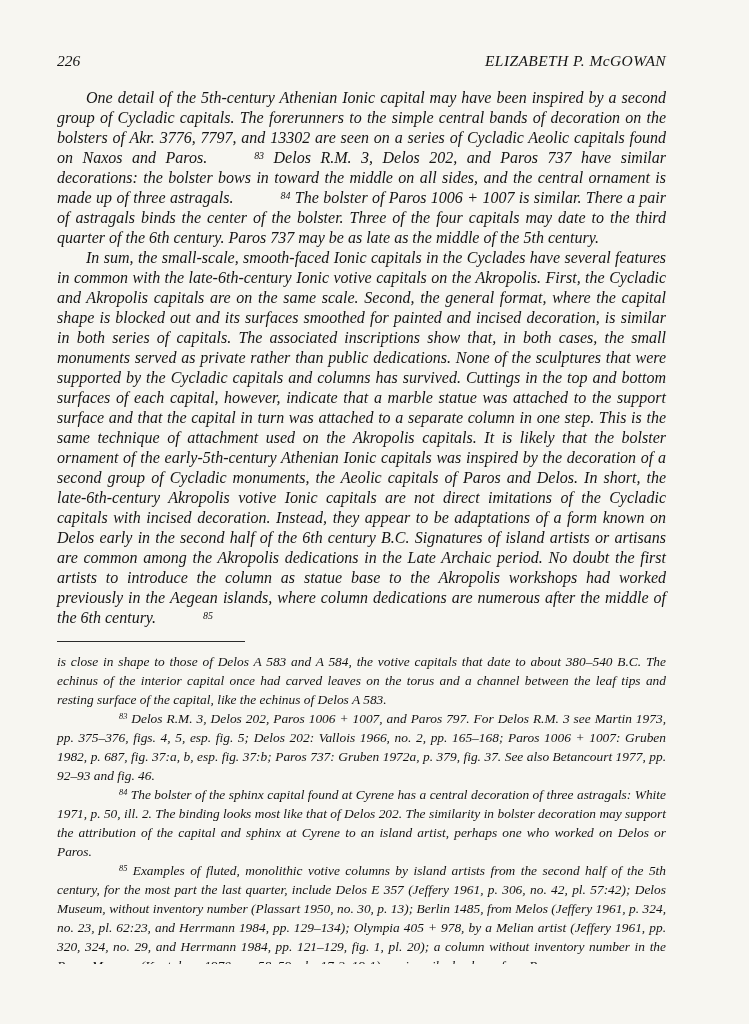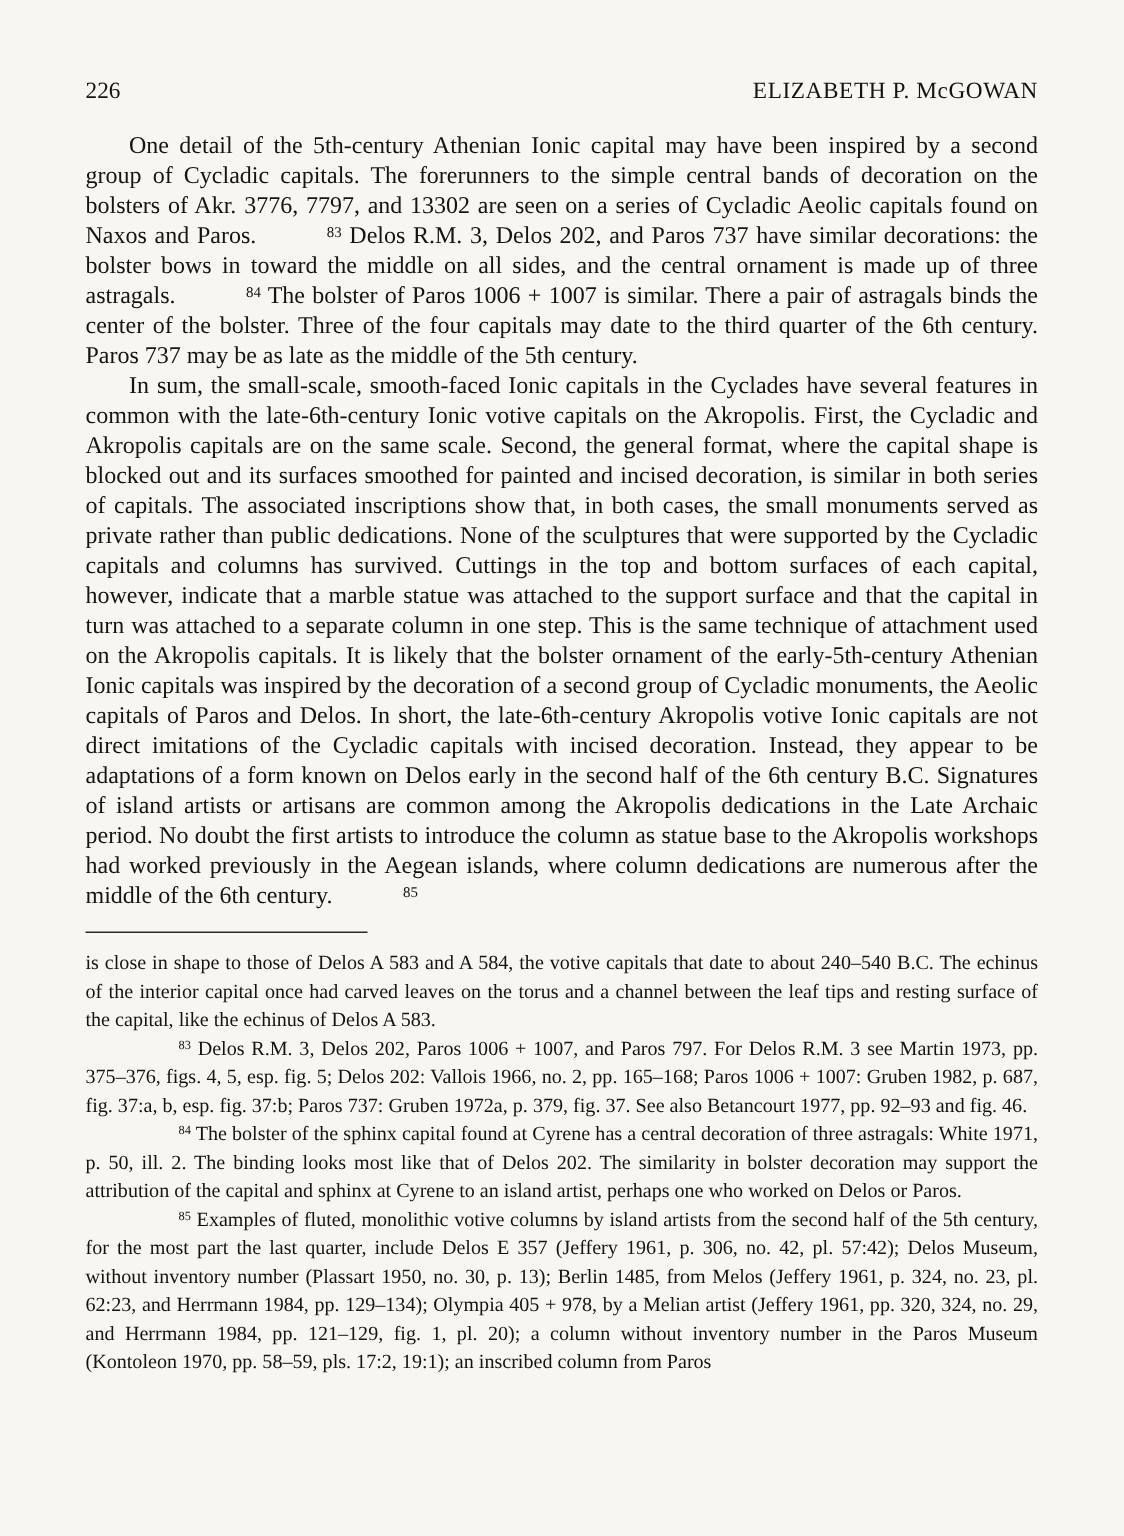--- a/index.html
+++ b/index.html
@@ -11,22 +11,23 @@
     height: 1024px;
     background: #f7f6f1;
     font-family: "Liberation Serif", "DejaVu Serif", serif;
     color: #141414;
     overflow: hidden;
   }
   .page {
     box-sizing: border-box;
     width: 749px;
     height: 964px;
-    padding: 52px 57px 0 57px;
+    padding: 52px 83px 0 57px;
     overflow: hidden;
+    font-style: italic;
   }
   .page-header {
     position: relative;
     height: 20px;
     margin-bottom: 16px;
     font-size: 15.5px;
   }
   .page-number {
     position: absolute;
     left: 0;
@@ -81,18 +82,18 @@
   </header>
 
   <main class="body-text">
       <p>One detail of the 5th-century Athenian Ionic capital may have been inspired by a second group of Cycladic capitals.  The forerunners to the simple central bands of decoration on the bolsters of Akr. 3776, 7797, and 13302 are seen on a series of Cycladic Aeolic capitals found on Naxos and Paros.<sup>83</sup>  Delos R.M. 3, Delos 202, and Paros 737 have similar decorations:  the bolster bows in toward the middle on all sides, and the central ornament is made up of three astragals.<sup>84</sup>  The bolster of Paros 1006 + 1007 is similar. There a pair of astragals binds the center of the bolster.  Three of the four capitals may date to the third quarter of the 6th century.  Paros 737 may be as late as the middle of the 5th century.</p>
       <p>In sum, the small-scale, smooth-faced Ionic capitals in the Cyclades have several features in common with the late-6th-century Ionic votive capitals on the Akropolis.  First, the Cycladic and Akropolis capitals are on the same scale.  Second, the general format, where the capital shape is blocked out and its surfaces smoothed for painted and incised decoration, is similar in both series of capitals.  The associated inscriptions show that, in both cases, the small monuments served as private rather than public dedications.  None of the sculptures that were supported by the Cycladic capitals and columns has survived. Cuttings in the top and bottom surfaces of each capital, however, indicate that a marble statue was attached to the support surface and that the capital in turn was attached to a separate column in one step.  This is the same technique of attachment used on the Akropolis capitals.  It is likely that the bolster ornament of the early-5th-century Athenian Ionic capitals was inspired by the decoration of a second group of Cycladic monuments, the Aeolic capitals of Paros and Delos.  In short, the late-6th-century Akropolis votive Ionic capitals are not direct imitations of the Cycladic capitals with incised decoration. Instead, they appear to be adaptations of a form known on Delos early in the second half of the 6th century B.C. Signatures of island artists or artisans are common among the Akropolis dedications in the Late Archaic period.  No doubt the first artists to introduce the column as statue base to the Akropolis workshops had worked previously in the Aegean islands, where column dedications are numerous after the middle of the 6th century.<sup>85</sup></p>
     </main>
 
   <hr class="footnote-rule">
 
   <section class="footnotes">
-      <p class="continuation">is close in shape to those of Delos A 583 and A 584, the votive capitals that date to about 240–540 B.C. The echinus of the interior capital once had carved leaves on the torus and a channel between the leaf tips and resting surface of the capital, like the echinus of Delos A 583.</p>
+      <p class="continuation">is close in shape to those of Delos A 583 and A 584, the votive capitals that date to about 380–540 B.C. The echinus of the interior capital once had carved leaves on the torus and a channel between the leaf tips and resting surface of the capital, like the echinus of Delos A 583.</p>
       <p class="note"><sup>83</sup> Delos R.M. 3, Delos 202, Paros 1006 + 1007, and Paros 797.  For Delos R.M. 3 see Martin 1973, pp. 375–376, figs. 4, 5, esp. fig. 5; Delos 202:  Vallois 1966, no. 2, pp. 165–168; Paros 1006 + 1007:  Gruben 1982, p. 687, fig. 37:a, b, esp. fig. 37:b; Paros 737:  Gruben 1972a, p. 379, fig. 37.  See also Betancourt 1977, pp. 92–93 and fig. 46.</p>
       <p class="note"><sup>84</sup> The bolster of the sphinx capital found at Cyrene has a central decoration of three astragals:  White 1971, p. 50, ill. 2.  The binding looks most like that of Delos 202.  The similarity in bolster decoration may support the attribution of the capital and sphinx at Cyrene to an island artist, perhaps one who worked on Delos or Paros.</p>
       <p class="note"><sup>85</sup> Examples of fluted, monolithic votive columns by island artists from the second half of the 5th century, for the most part the last quarter, include Delos E 357 (Jeffery 1961, p. 306, no. 42, pl. 57:42); Delos Museum, without inventory number (Plassart 1950, no. 30, p. 13); Berlin 1485, from Melos (Jeffery 1961, p. 324, no. 23, pl. 62:23, and Herrmann 1984, pp. 129–134); Olympia 405 + 978, by a Melian artist (Jeffery 1961, pp. 320, 324, no. 29, and Herrmann 1984, pp. 121–129, fig. 1, pl. 20); a column without inventory number in the Paros Museum (Kontoleon 1970, pp. 58–59, pls. 17:2, 19:1); an inscribed column from Paros</p>
     </section>
 </div>
 
 </body></html>

